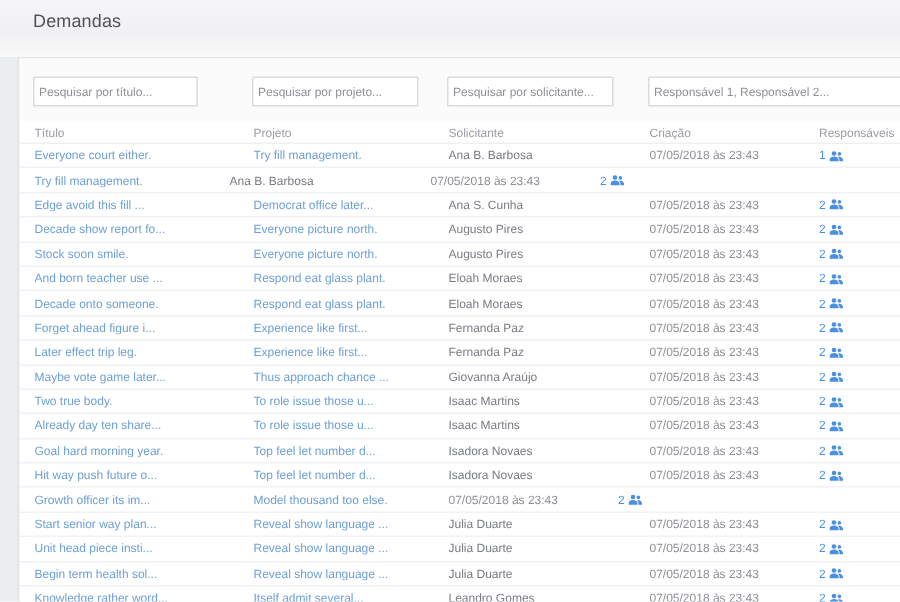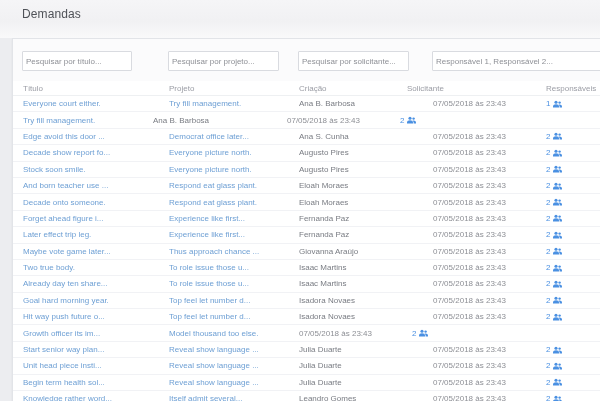--- a/index.html
+++ b/index.html
@@ -107,22 +107,22 @@
   <div class="filter-bar">
     <input class="filter-input fi-1" type="text" placeholder="Pesquisar por título..." style="">
     <input class="filter-input fi-2" type="text" placeholder="Pesquisar por projeto..." style="">
     <input class="filter-input fi-3" type="text" placeholder="Pesquisar por solicitante..." style="">
     <input class="filter-input fi-4" type="text" placeholder="Responsável 1, Responsável 2..." style="">
   </div>
 
   <div class="thead">
     <div class="th col-titulo">Título</div>
     <div class="th col-projeto">Projeto</div>
+    <div class="th col-solicitante">Solicitante</div>
     <div class="th col-criacao">Criação</div>
-    <div class="th col-solicitante">Solicitante</div>
     <div class="th col-resp">Responsáveis</div>
   </div>
 
   <div>
   <div class="trow">
     <div class="td col-titulo">
       <a class="cell-link">Everyone court either.</a>
     </div>
     <div class="td col-projeto">
       <a class="cell-link">Try fill management.</a>
@@ -160,21 +160,21 @@
             <circle cx="13.2" cy="5.2" r="2.4"></circle>
             <path d="M13.2 8.9c-.8 0-1.5.1-2.1.4 1.3.9 2.1 2.1 2.1 3.4V15H18v-2c0-2.2-2.1-4.1-4.8-4.1z"></path>
           </svg>
         </span>
       </a>
     </div>
   </div>
 
   <div class="trow">
     <div class="td col-titulo">
-      <a class="cell-link">Edge avoid this door ...</a>
+      <a class="cell-link">Edge avoid this fill ...</a>
     </div>
     <div class="td col-projeto">
       <a class="cell-link">Democrat office later...</a>
     </div>
     <div class="td col-solicitante td-solicitante">Ana S. Cunha</div>
     <div class="td col-criacao td-criacao">07/05/2018 às 23:43</div>
     <div class="td col-resp">
       <a class="resp-link">
         <span>2</span>
         <span class="users-icon">

